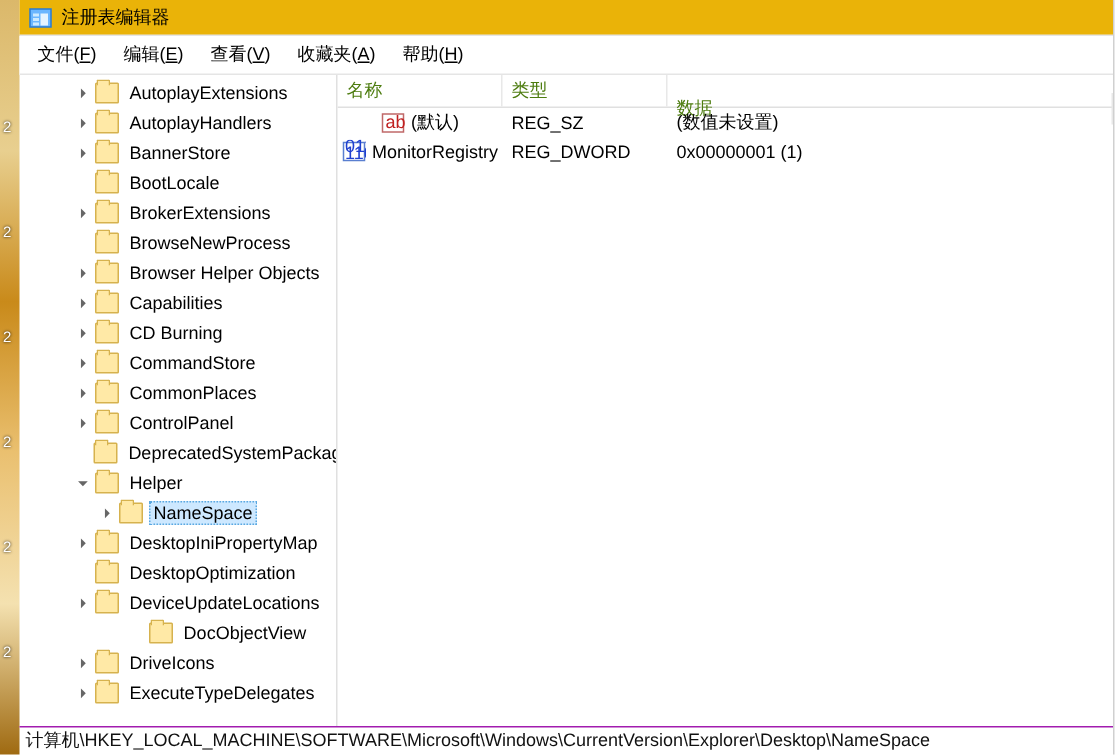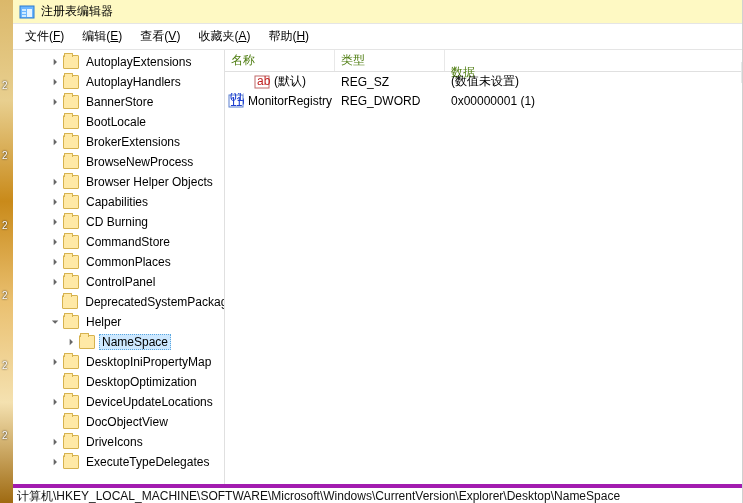--- a/index.html
+++ b/index.html
@@ -1,20 +1,20 @@
 <!DOCTYPE html>
 <html><head>
 <meta charset="utf-8">
 <style>
   * { box-sizing: border-box; margin: 0; padding: 0; font-family: "Microsoft YaHei", "Segoe UI", Tahoma, sans-serif; font-size: 12px; }
   body { width: 743px; height: 503px; overflow: hidden; background: #fff; display: flex; flex-direction: column; border-right: 1px solid #d0d0d0; }
   .left-strip { position: absolute; left:0; top:0; width:13px; height:503px; background: linear-gradient(#dbb86a,#e8cf8f,#c98a1a,#eac070,#f4e1b0,#9f6a11); }
   .left-strip .num { position:absolute; left:2px; color:#fff; font-size:10px; text-shadow:0 0 2px #000; }
   .window { position:relative; margin-left:13px; flex:1; display:flex; flex-direction:column; }
-  .titlebar { display:flex; align-items:center; gap:6px; padding:3px 6px; background:#fef9c3; border-bottom:1px solid #e5e5e5; }
+  .titlebar { display:flex; align-items:center; gap:6px; padding:3px 6px; background:#eab308; border-bottom:1px solid #e5e5e5; }
   .titlebar .appicon { width:16px; height:16px; }
   .titlebar .title { color:#000; }
   .menubar { display:flex; gap:2px; padding:2px 4px; background:#fff; border-bottom:1px solid #e5e5e5; }
   .menubar .mitem { padding:2px 8px; cursor:default; }
   .menubar .mitem u { text-decoration: underline; }
   .client { flex:1; display:flex; min-height:0; }
   .treepanel { width:212px; border-right:1px solid #e0e0e0; overflow-y:scroll; overflow-x:scroll; position:relative; }
   .treepanel::-webkit-scrollbar, .listpanel::-webkit-scrollbar { width:17px; height:17px; }
   .treepanel::-webkit-scrollbar-track, .listpanel::-webkit-scrollbar-track { background:#f0f0f0; }
   .treepanel::-webkit-scrollbar-thumb, .listpanel::-webkit-scrollbar-thumb { background:#c0c0c0; border:1px solid #a0a0a0; }
@@ -29,21 +29,21 @@
   .node.selected .lbl { background:#cde8ff; border:1px dotted #5aa7e0; padding:0 2px; }
   .listpanel { flex:1; overflow:auto; }
   .listhdr { display:flex; border-bottom:1px solid #e0e0e0; background:#fff; height:22px; align-items:center; }
   .listhdr .col { padding:2px 6px; border-right:1px solid #e8e8e8; color:#4d7c0f; }
   .col-name { width:110px; } .col-type { width:110px; } .col-data { flex:1;margin-top:24px; }
   .listbody .row { display:flex; height:19px; align-items:center; }
   .listbody .cell { padding:0 6px; white-space:nowrap; overflow:hidden;justify-content:center; }
   .cell-name { width:110px; display:flex; align-items:center; gap:4px; }
   .cell-type { width:110px; } .cell-data { flex:1; }
   .valicon { width:16px; height:16px; flex:0 0 16px; }
-  .statusbar { height:19px; border-top:4px solid #a21caf; padding:0 4px; color:#111; white-space:nowrap; overflow:hidden; }
+  .statusbar { height:19px; border-top:1px solid #a21caf; padding:0 4px; color:#111; white-space:nowrap; overflow:hidden; }
 </style>
 </head>
 <body>
 
 <div class="left-strip">
   <div class="num" style="top:80px">2</div>
   <div class="num" style="top:150px">2</div>
   <div class="num" style="top:220px">2</div>
   <div class="num" style="top:290px">2</div>
   <div class="num" style="top:360px">2</div>
@@ -157,21 +157,21 @@
           <div class="node" style="padding-left: 36px;">
             <span class="chev empty"></span>
             <span class="fld"></span>
             <span class="lbl">DesktopOptimization</span>
           </div>
           <div class="node" style="padding-left: 36px;">
             <span class="chev">⏵</span>
             <span class="fld"></span>
             <span class="lbl">DeviceUpdateLocations</span>
           </div>
-          <div class="node" style="padding-left: 36px;">
+          <div class="node" style="padding-left: 36px; justify-content: center;">
             <span class="chev empty"></span>
             <span class="fld"></span>
             <span class="lbl">DocObjectView</span>
           </div>
           <div class="node" style="padding-left: 36px;">
             <span class="chev">⏵</span>
             <span class="fld"></span>
             <span class="lbl">DriveIcons</span>
           </div>
           <div class="node" style="padding-left: 36px;">

